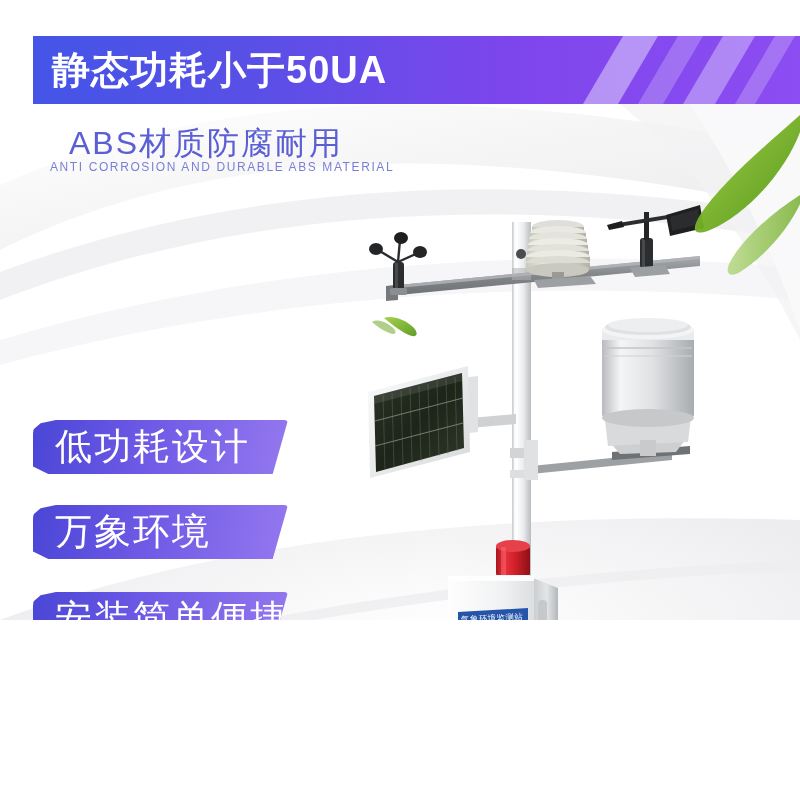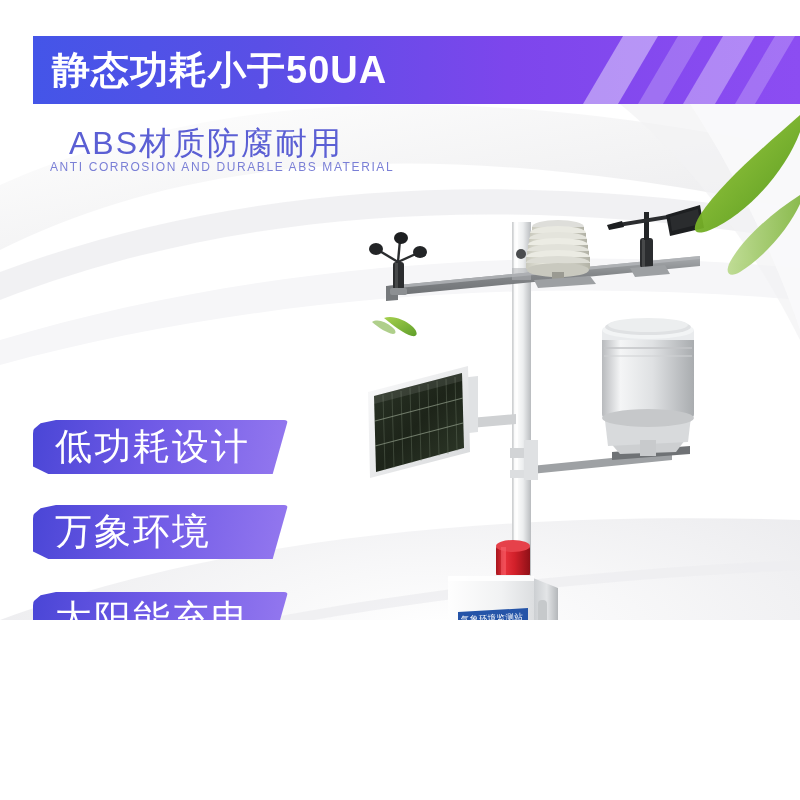--- a/index.html
+++ b/index.html
@@ -355,21 +355,21 @@
               color:#6f8ec4; font-size:4.6px; letter-spacing:0.5px;
               text-align:center; transform:rotate(-2deg); white-space:nowrap;">WAN XIANG HUAN JING</div>
 
   <div class="pill" id="pill0">
     <span class="pill-label">低功耗设计</span>
   </div>
   <div class="pill" id="pill1">
     <span class="pill-label">万象环境</span>
   </div>
   <div class="pill" id="pill2">
-    <span class="pill-label">太阳能充电</span>
+    <span class="pill-label">安装简单便捷</span>
   </div>
 
   <svg class="leaves" viewBox="0 0 800 800" preserveAspectRatio="none">
     <defs>
       <linearGradient id="leafG1" x1="0" y1="0" x2="1" y2="1">
         <stop offset="0%" stop-color="#9ccb3b"></stop>
         <stop offset="100%" stop-color="#4e9412"></stop>
       </linearGradient>
       <linearGradient id="leafG2" x1="0" y1="0" x2="1" y2="0">
         <stop offset="0%" stop-color="#b9d98a"></stop>

